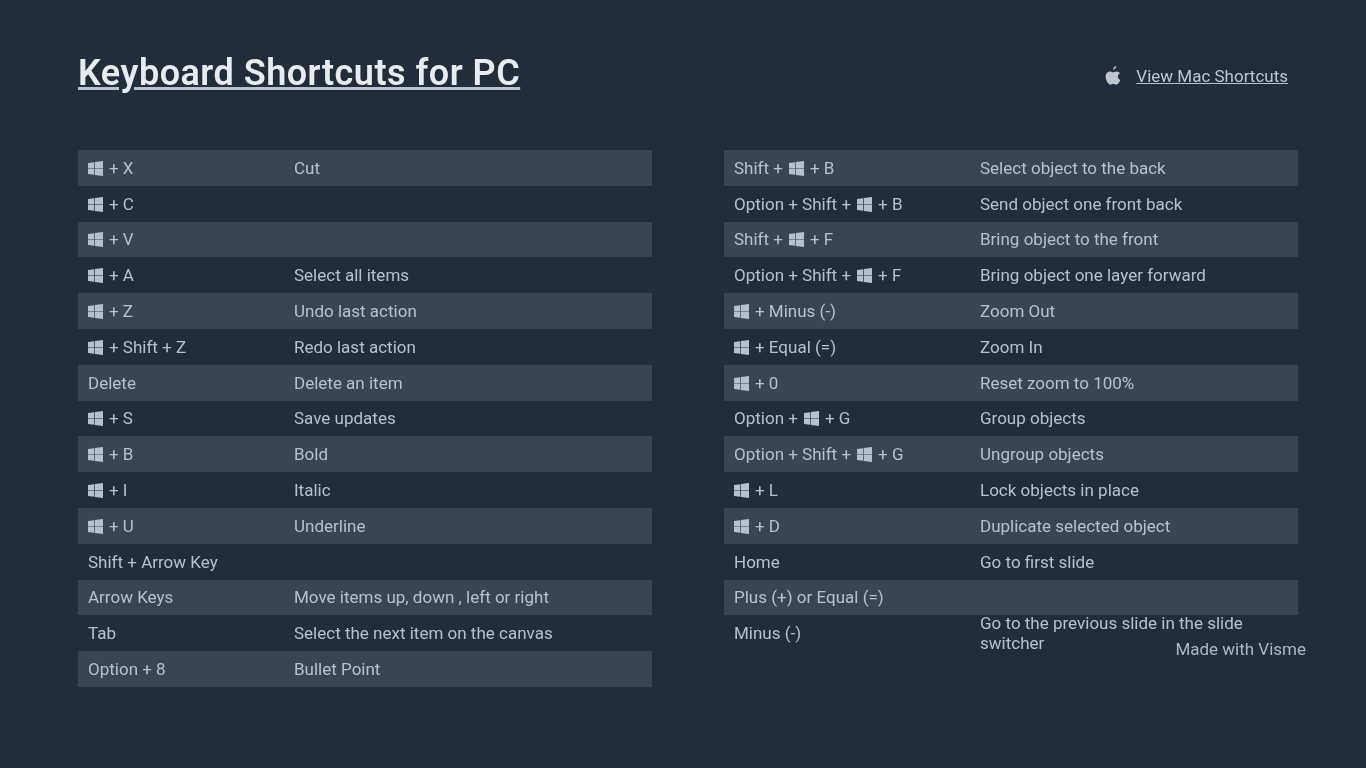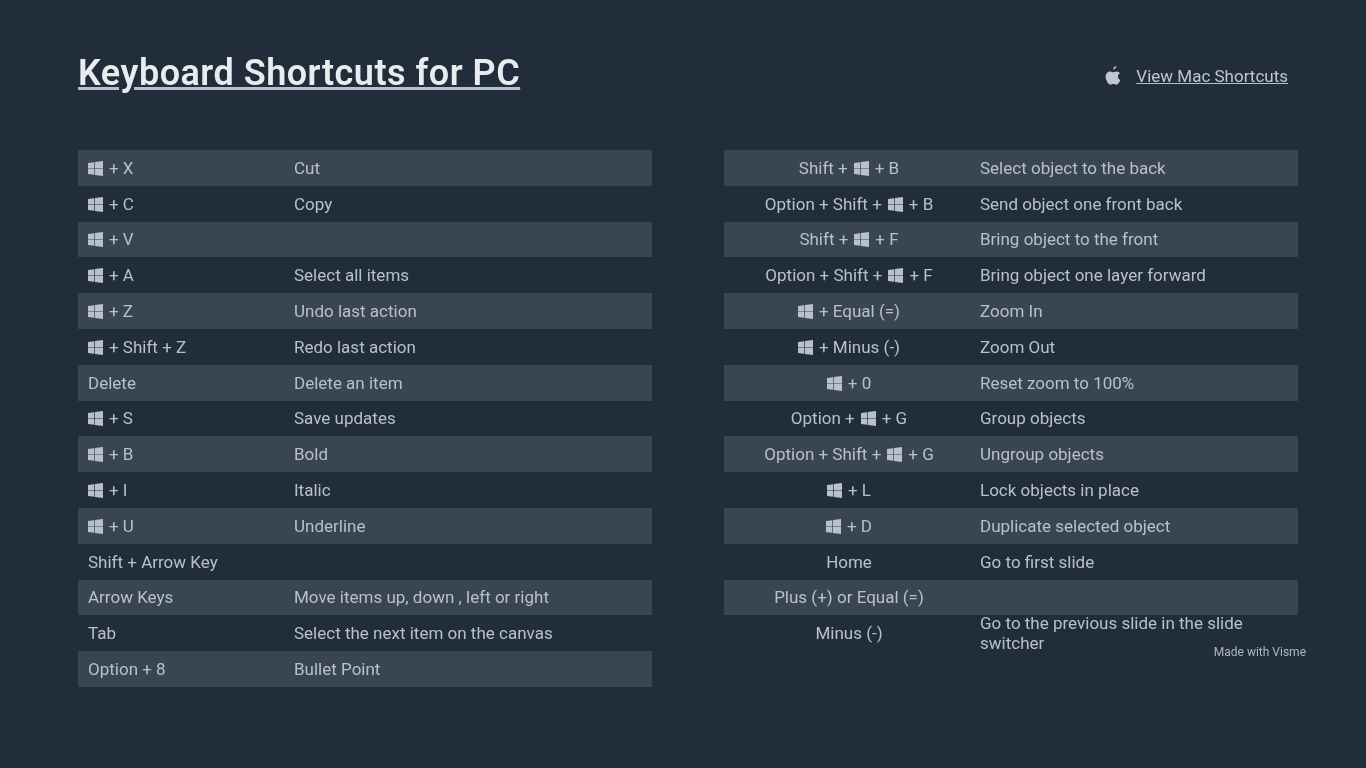--- a/index.html
+++ b/index.html
@@ -76,39 +76,38 @@
     gap: 6px;
     white-space: nowrap;
   }
   .row .desc {
     flex: 1;
     padding-left: 4px;
     margin-left: 12px;
   }
   .col.right .row .keys {
     width: 240px;
-    justify-content: center;
   }
 
   .win-icon {
     display: inline-flex;
     align-items: center;
   }
   .win-icon svg {
     width: 15px;
     height: 15px;
     fill: #b8c0cb;
     margin-top: 1px;
   }
 
   .footer {
     position: absolute;
     bottom: 28px;
     right: 60px;
-    font-size: 12px;
+    font-size: 17px;
     color: #aeb6c0;
   }
 </style>
 </head>
 <body>
 
 <div class="page">
   <div class="header">
     <div class="title">Keyboard Shortcuts for PC</div>
     <div class="mac-link">
@@ -136,21 +135,20 @@
         </div>
         <div class="row">
           <div class="keys">
             <span class="win-icon">
               <svg viewBox="0 0 88 88">
                 <path d="M0 12l36-5v35H0zM40 6l48-6v42H40zM0 46h36v35L0 76zM40 46h48v42l-48-6z"></path>
               </svg>
             </span>
             <span> + C</span>
           </div>
-          <div class="desc">Copy</div>
         </div>
         <div class="row">
           <div class="keys">
             <span class="win-icon">
               <svg viewBox="0 0 88 88">
                 <path d="M0 12l36-5v35H0zM40 6l48-6v42H40zM0 46h36v35L0 76zM40 46h48v42l-48-6z"></path>
               </svg>
             </span>
             <span> + V</span>
           </div>
@@ -311,34 +309,34 @@
           </div>
           <div class="desc">Bring object one layer forward</div>
         </div>
         <div class="row">
           <div class="keys">
             <span class="win-icon">
               <svg viewBox="0 0 88 88">
                 <path d="M0 12l36-5v35H0zM40 6l48-6v42H40zM0 46h36v35L0 76zM40 46h48v42l-48-6z"></path>
               </svg>
             </span>
+            <span> + Minus (-)</span>
+          </div>
+          <div class="desc">Zoom Out</div>
+        </div>
+        <div class="row">
+          <div class="keys">
+            <span class="win-icon">
+              <svg viewBox="0 0 88 88">
+                <path d="M0 12l36-5v35H0zM40 6l48-6v42H40zM0 46h36v35L0 76zM40 46h48v42l-48-6z"></path>
+              </svg>
+            </span>
             <span> + Equal (=)</span>
           </div>
           <div class="desc">Zoom In</div>
-        </div>
-        <div class="row">
-          <div class="keys">
-            <span class="win-icon">
-              <svg viewBox="0 0 88 88">
-                <path d="M0 12l36-5v35H0zM40 6l48-6v42H40zM0 46h36v35L0 76zM40 46h48v42l-48-6z"></path>
-              </svg>
-            </span>
-            <span> + Minus (-)</span>
-          </div>
-          <div class="desc">Zoom Out</div>
         </div>
         <div class="row">
           <div class="keys">
             <span class="win-icon">
               <svg viewBox="0 0 88 88">
                 <path d="M0 12l36-5v35H0zM40 6l48-6v42H40zM0 46h36v35L0 76zM40 46h48v42l-48-6z"></path>
               </svg>
             </span>
             <span> + 0</span>
           </div>

